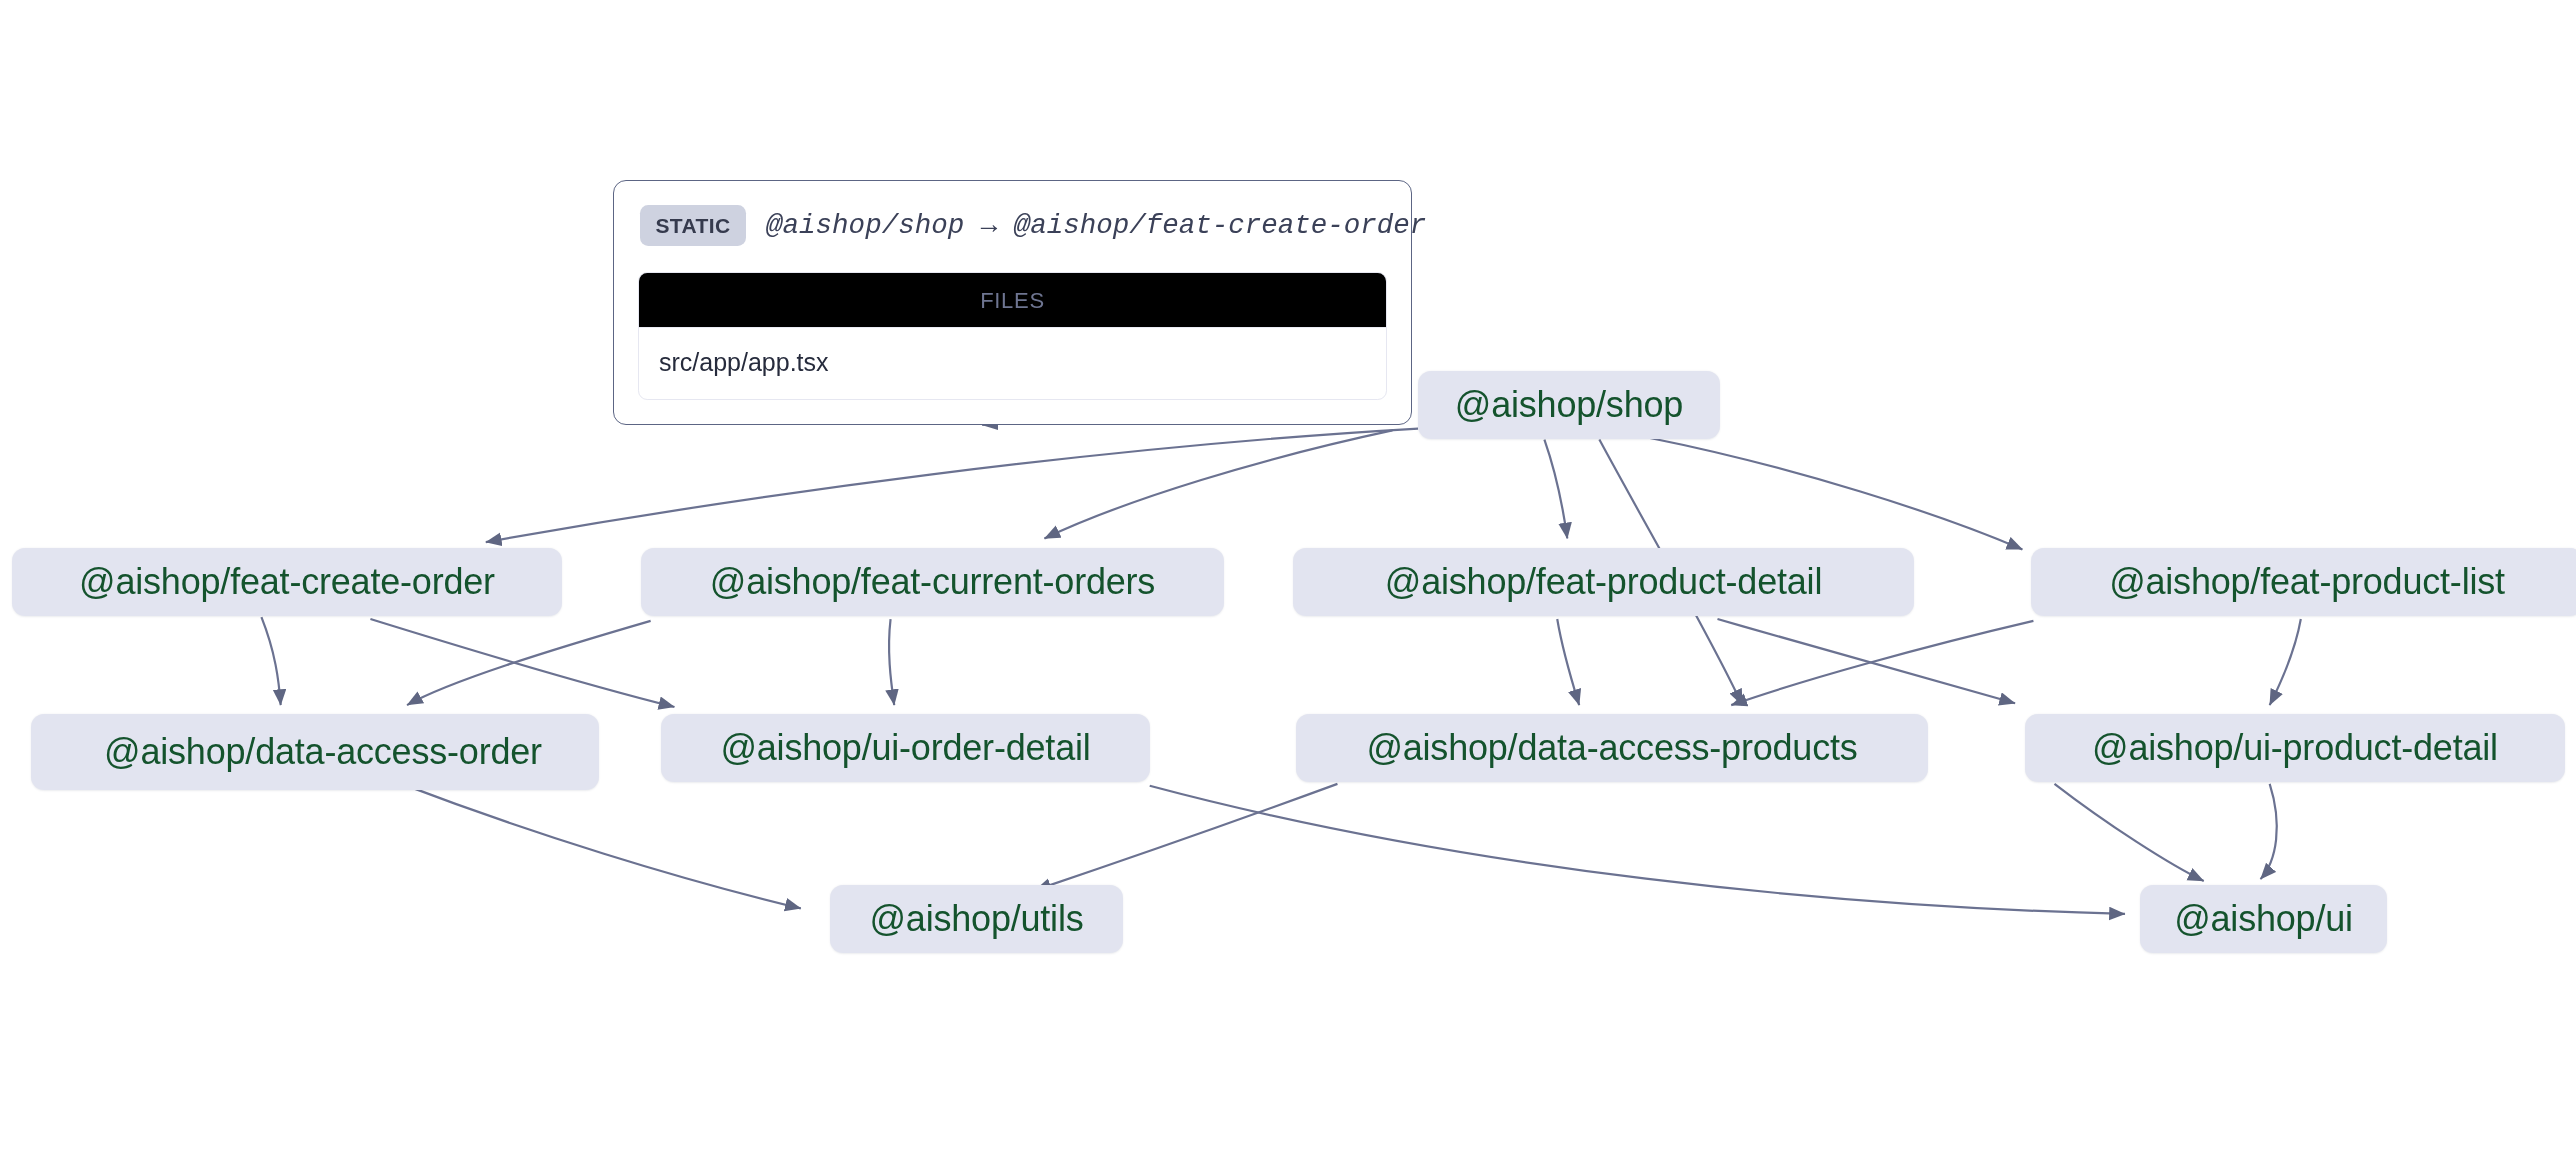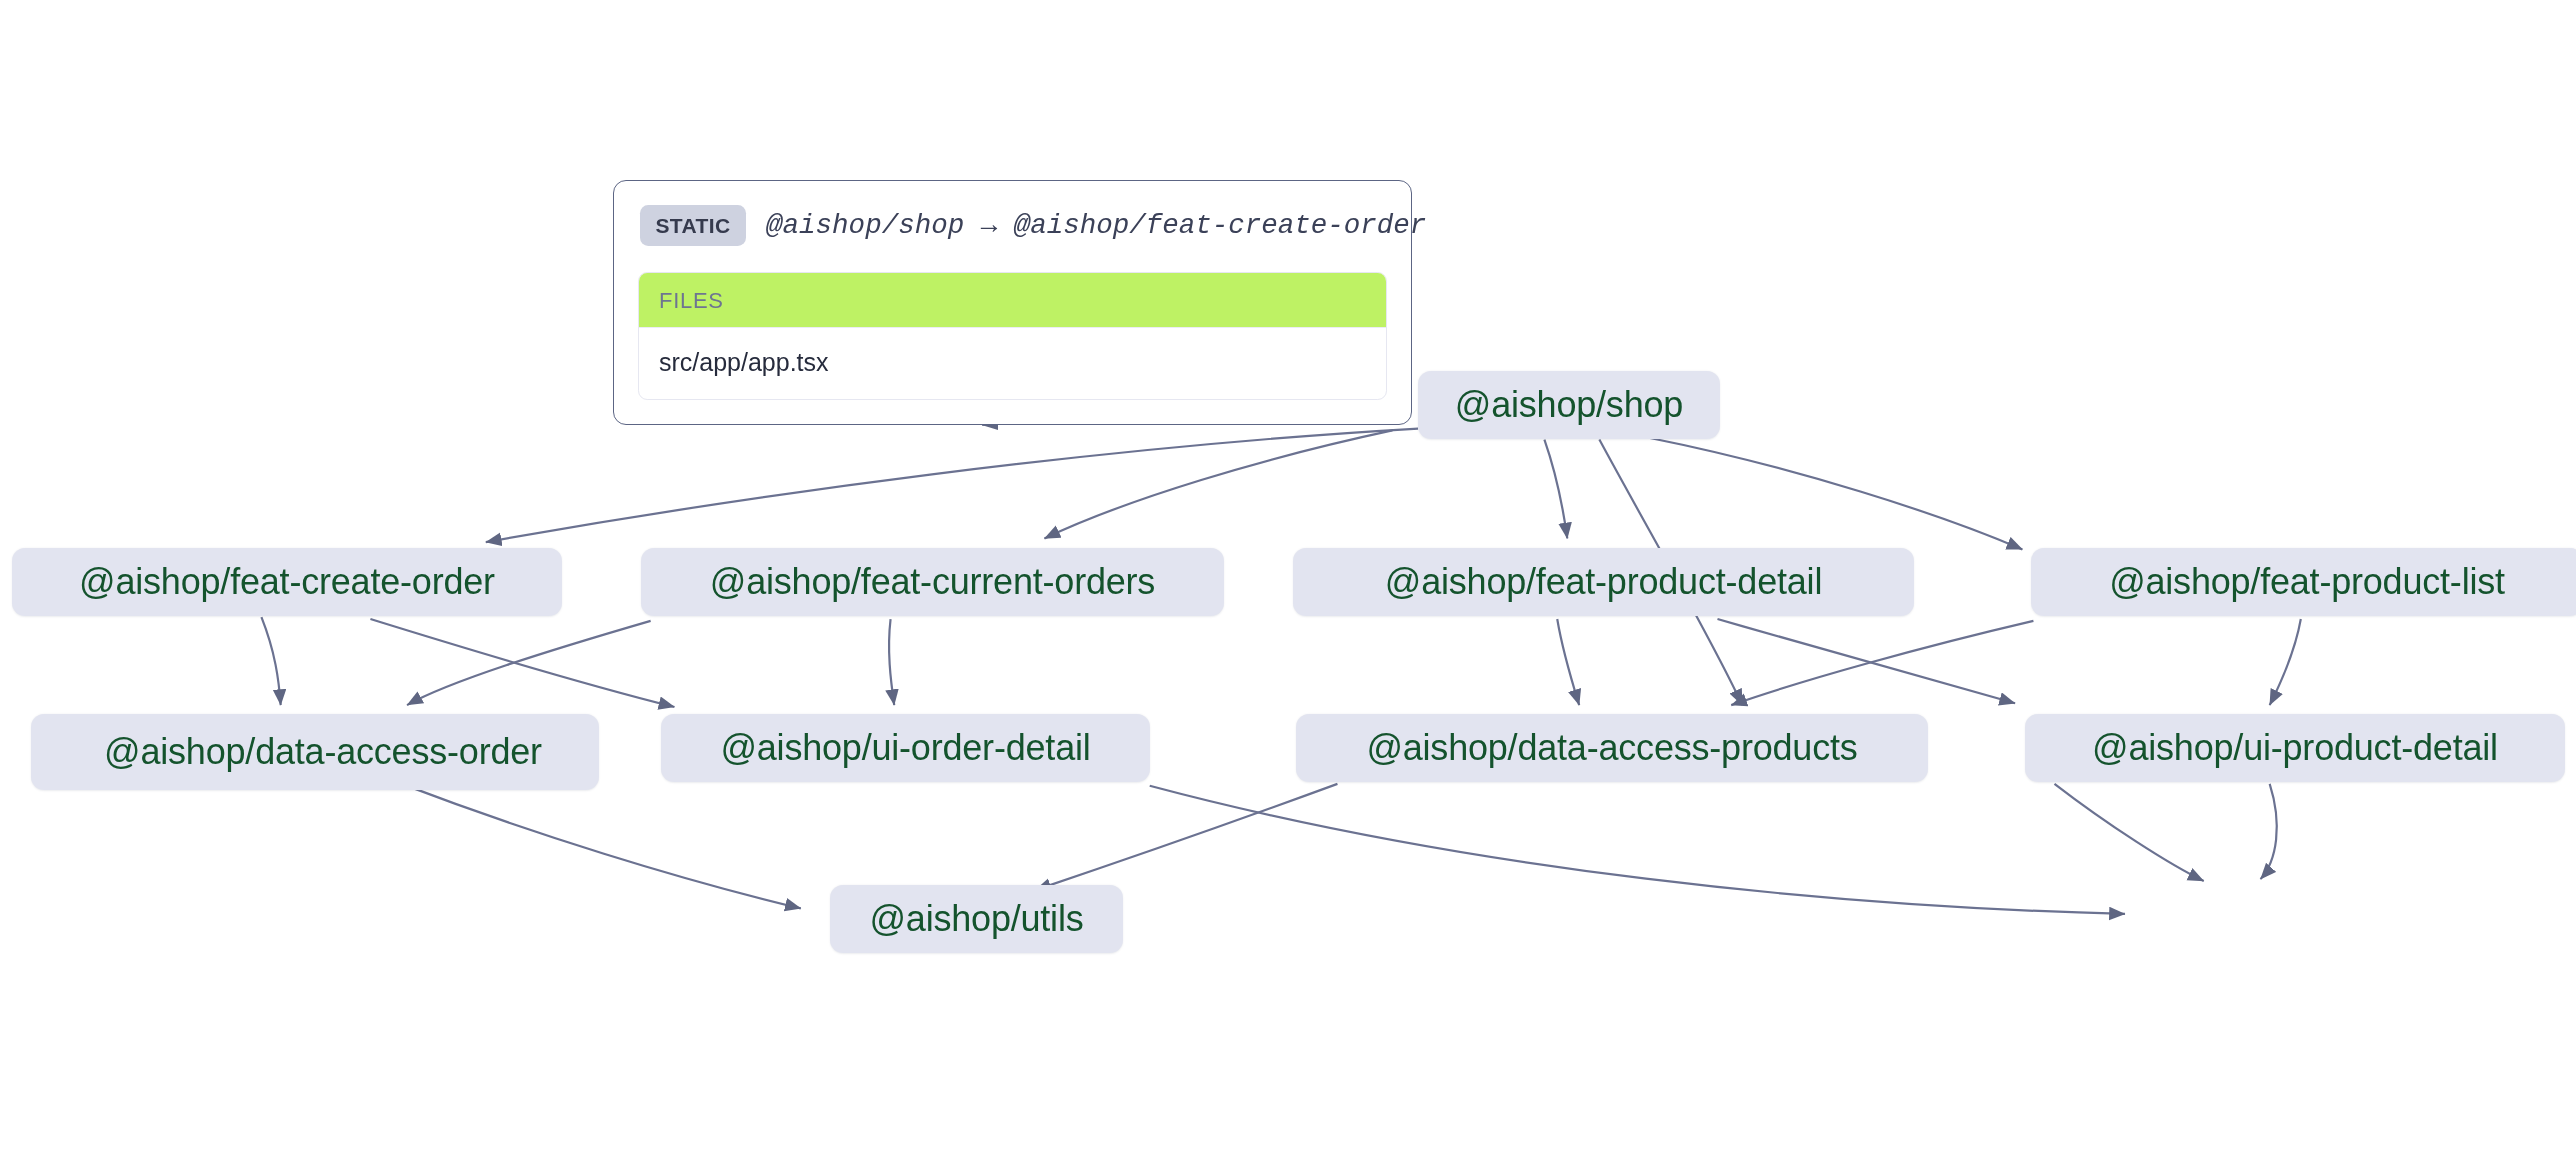--- a/index.html
+++ b/index.html
@@ -96,27 +96,28 @@
 
   .files-panel {
     margin-top: 26px;
     border: 0.9px solid #e6e7f1;
     border-radius: 9.2px;
     overflow: hidden;
     background: #ffffff;
   }
 
   .files-header {
-    background: #bef264;
+    background: #000000;
     border-bottom: 0.9px solid #ebecf4;
     color: #6e7591;
     font-size: 22px;
     letter-spacing: 0.7px;
     padding: 16.5px 20px 15.6px 20px;
     line-height: 1;
+    text-align: center;
   }
 
   .files-row {
     color: #262b3c;
     font-size: 25px;
     padding: 22px 20px 24px 20px;
     line-height: 1;
     cursor: pointer;
   }
 </style>
@@ -206,20 +207,23 @@
   </div>
 
   <div class="node" style="left:1997px;top:714px;width:540px;height:68px;margin-left:28px;">
     <span class="node-label">@aishop/ui-product-detail</span>
   </div>
 
   <div class="node" style="left:816px;top:885px;width:293px;height:68px;margin-left:14px;">
     <span class="node-label">@aishop/utils</span>
   </div>
 
+  <div class="node" style="left:2140px;top:885px;width:247px;height:68px;">
+    <span class="node-label">@aishop/ui</span>
+  </div>
 
   <div id="tooltip-card">
     <div class="tooltip-header">
       <span class="badge-static">STATIC</span>
       <span class="tooltip-title">@aishop/shop → @aishop/feat-create-order</span>
     </div>
     <div class="files-panel">
       <div class="files-header">FILES</div>
       <div class="files-row">src/app/app.tsx</div>
     </div>

